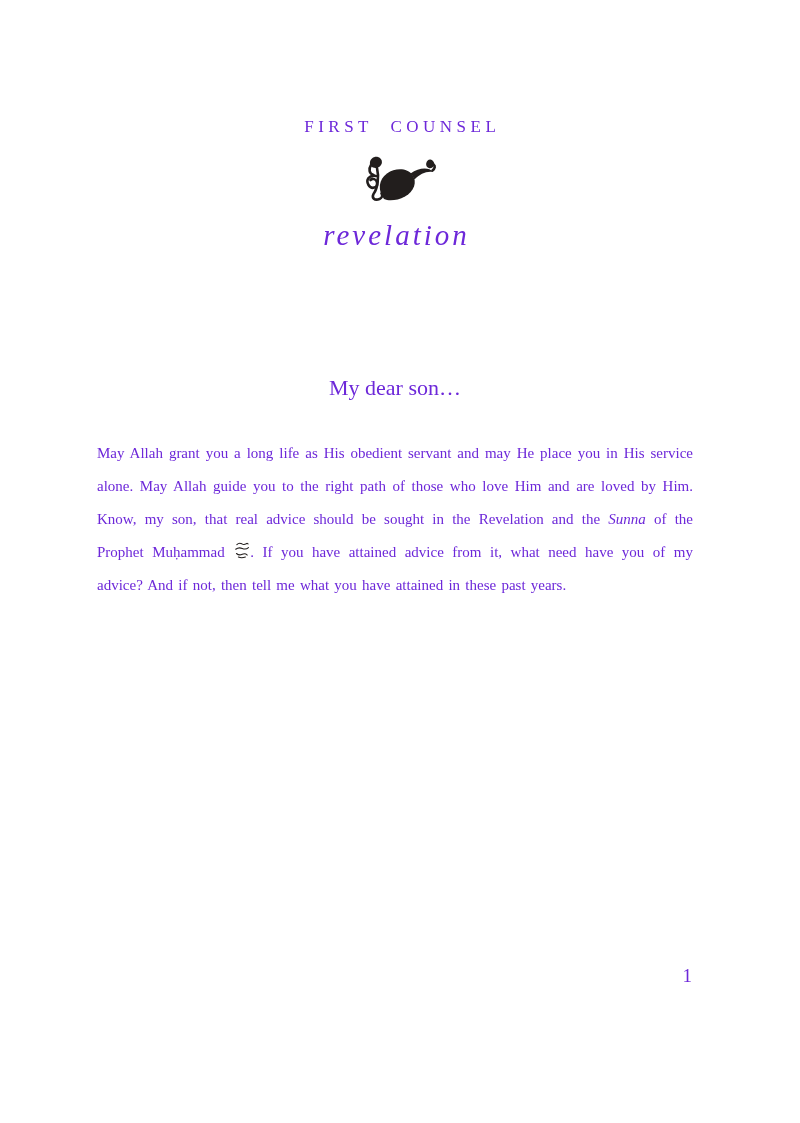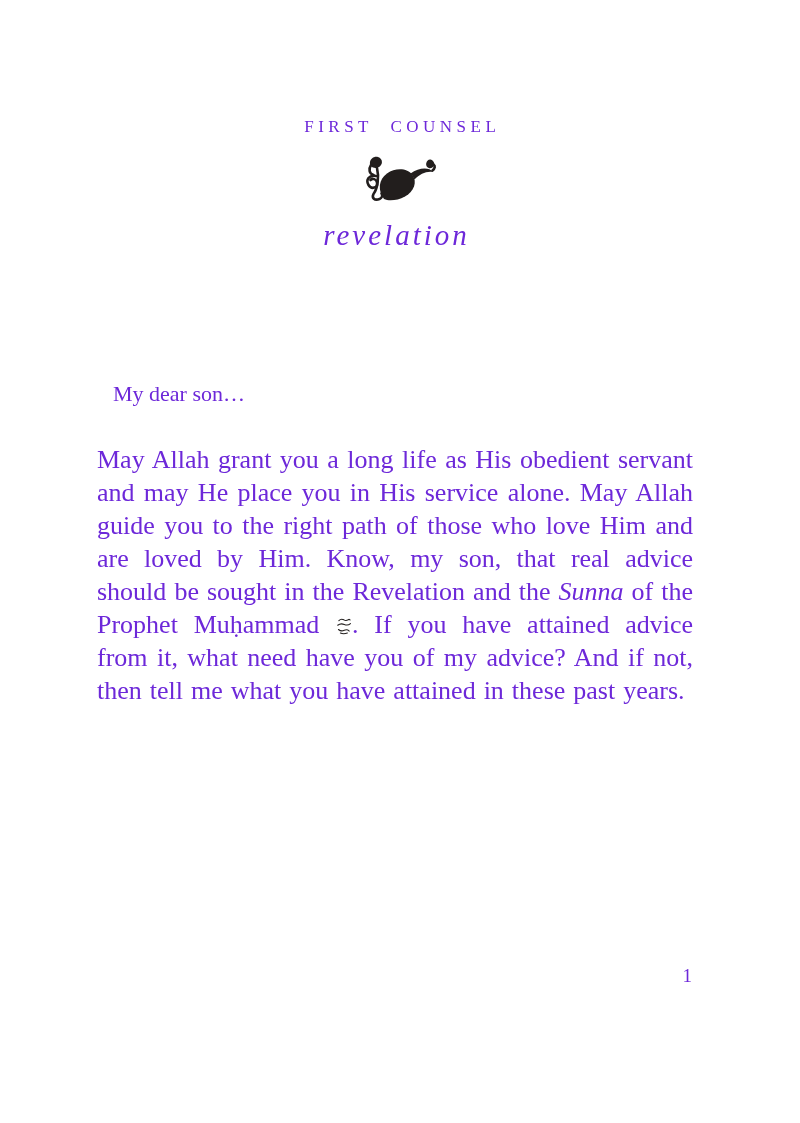--- a/index.html
+++ b/index.html
@@ -48,27 +48,28 @@
     letter-spacing: 3px;
     text-indent: 3px;
   }
   .text-block {
     position: absolute;
     left: 97px;
     top: 361px;
     width: 596px;
   }
   .salutation {
-    margin: 16px;
+    margin: 10px;
     font-size: 22px;
     line-height: 33px;
+    text-align: center;
   }
   .para {
     margin: 33px 0 0 0;
-    font-size: 26px;
+    font-size: 15px;
     line-height: 33px;
     text-align: justify;
     word-spacing: 1.5px;
   }
   .sunna-italic {
     font-style: italic;
   }
   .honorific {
     display: inline-block;
     width: 17px;

